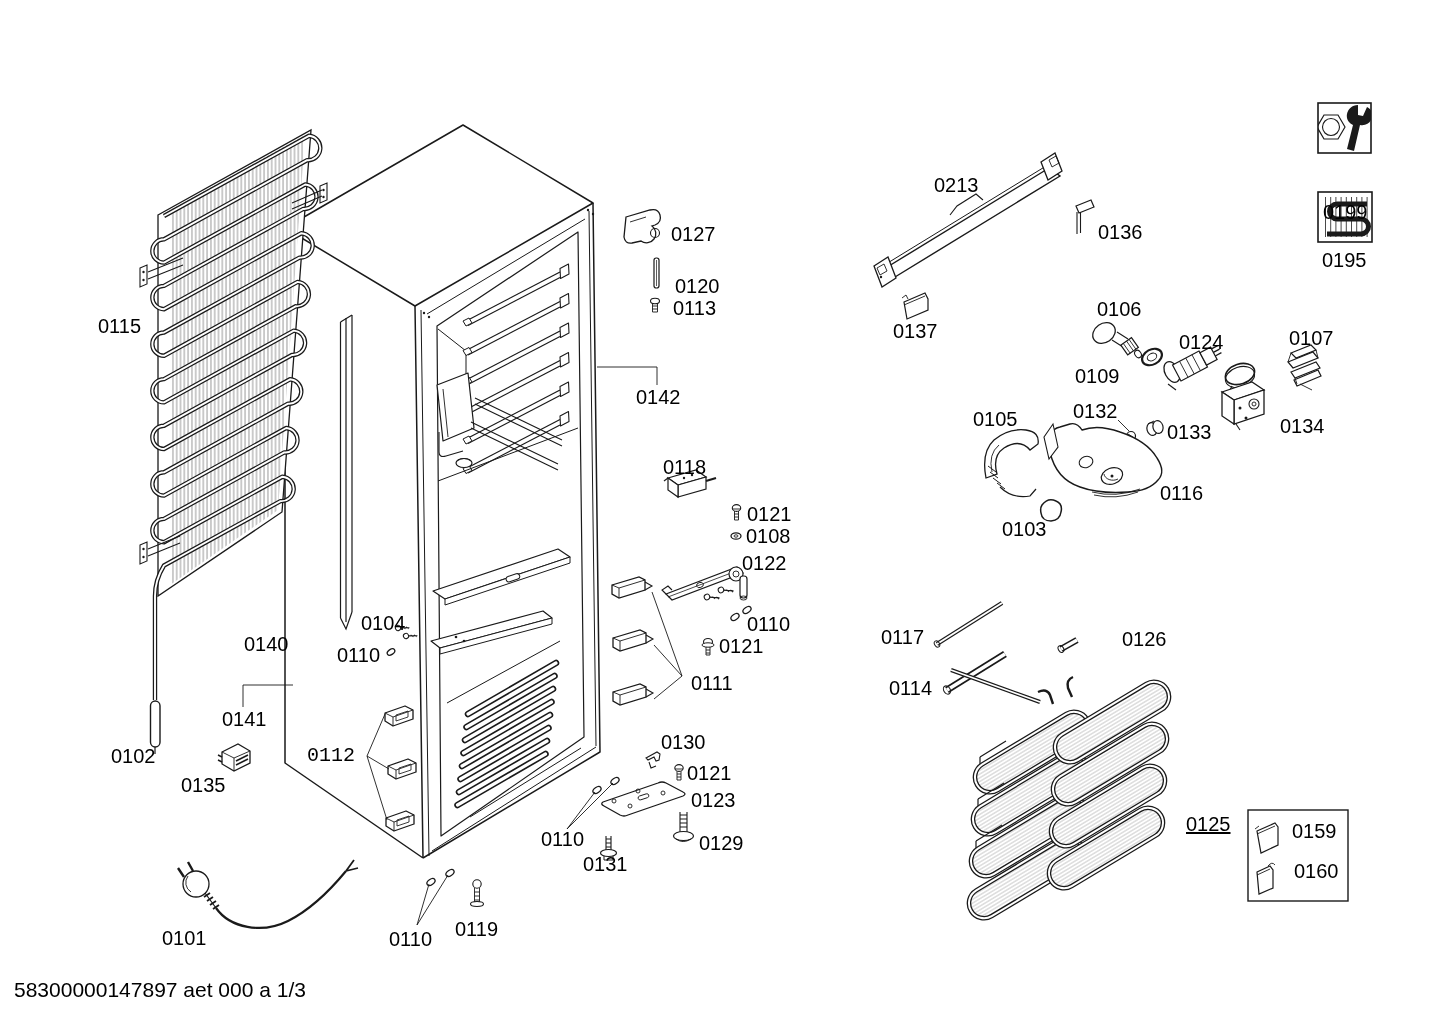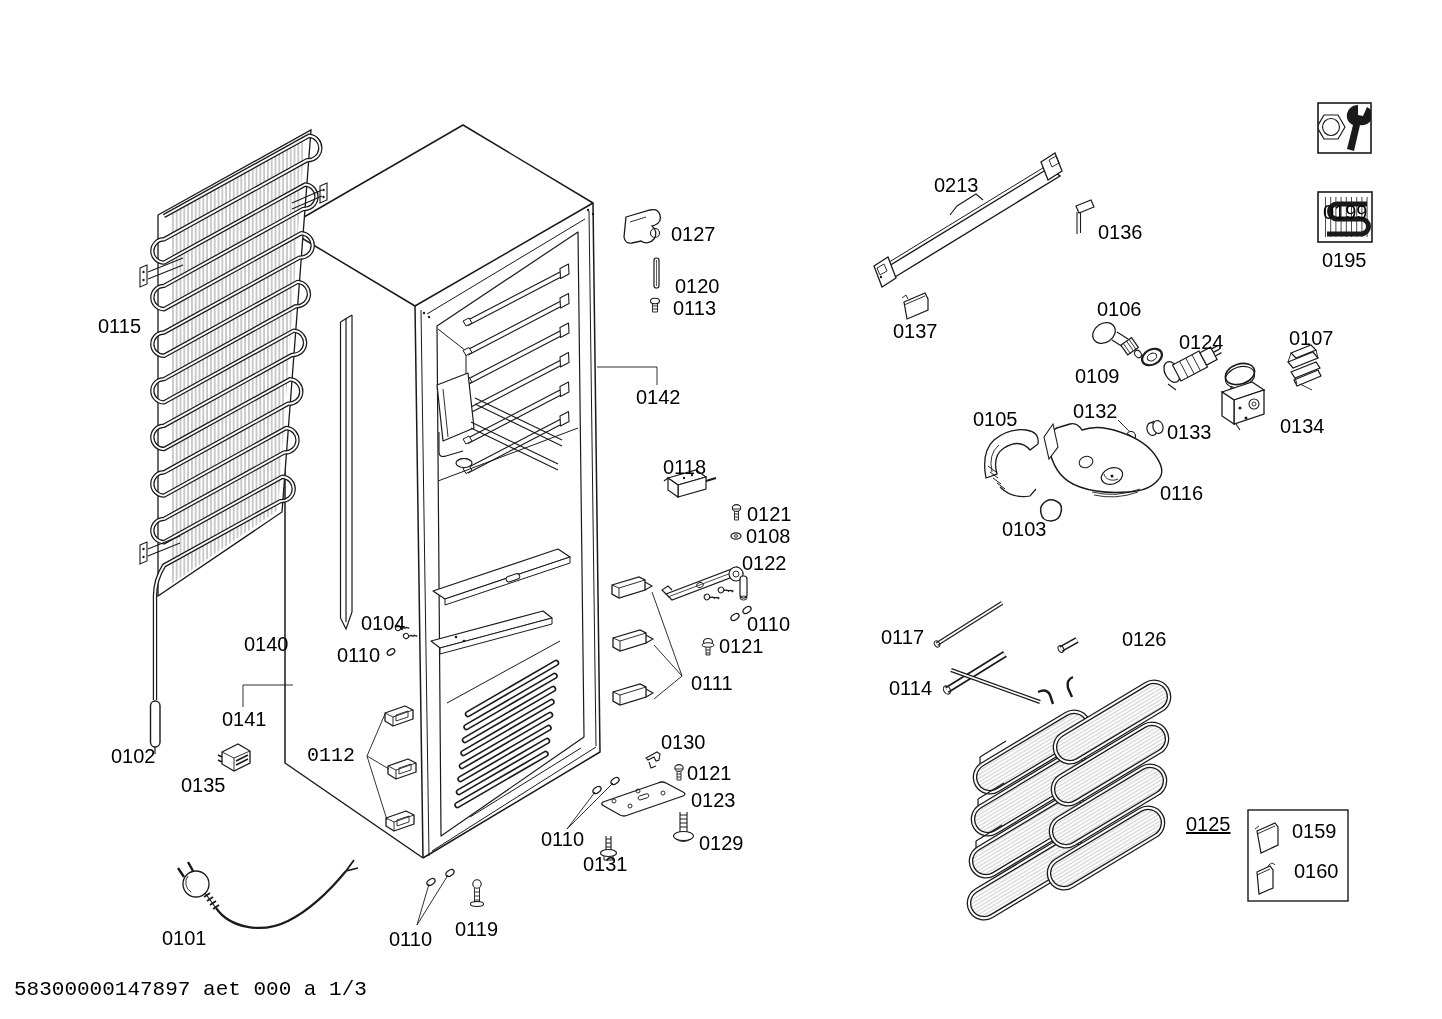--- a/index.html
+++ b/index.html
@@ -1,21 +1,21 @@
 <!DOCTYPE html>
 <html><head>
 <meta charset="utf-8">
 <style>
   html,body{margin:0;padding:0;background:#fff;}
   .page{position:relative;width:1442px;height:1019px;background:#ffffff;overflow:hidden;
         font-family:"Liberation Sans","DejaVu Sans",sans-serif;}
   .plabel{position:absolute;font-size:20px;line-height:1;color:#000;white-space:nowrap;
           font-family:"Liberation Sans","DejaVu Sans",sans-serif;}
   .footer{position:absolute;left:14px;top:978px;font-size:21px;color:#000;
-          font-family:Liberation Mono, monospace;text-align:right;}
+          font-family:Liberation Sans, sans-serif;text-align:right;}
   svg{position:absolute;left:0;top:0;}
 </style>
 </head>
 <body>
 
 <div class="page">
 
 <svg id="diagram" width="1442" height="1019" viewBox="0 0 1442 1019">
 <defs>
   <pattern id="finsP" width="3.8" height="8" patternUnits="userSpaceOnUse">

